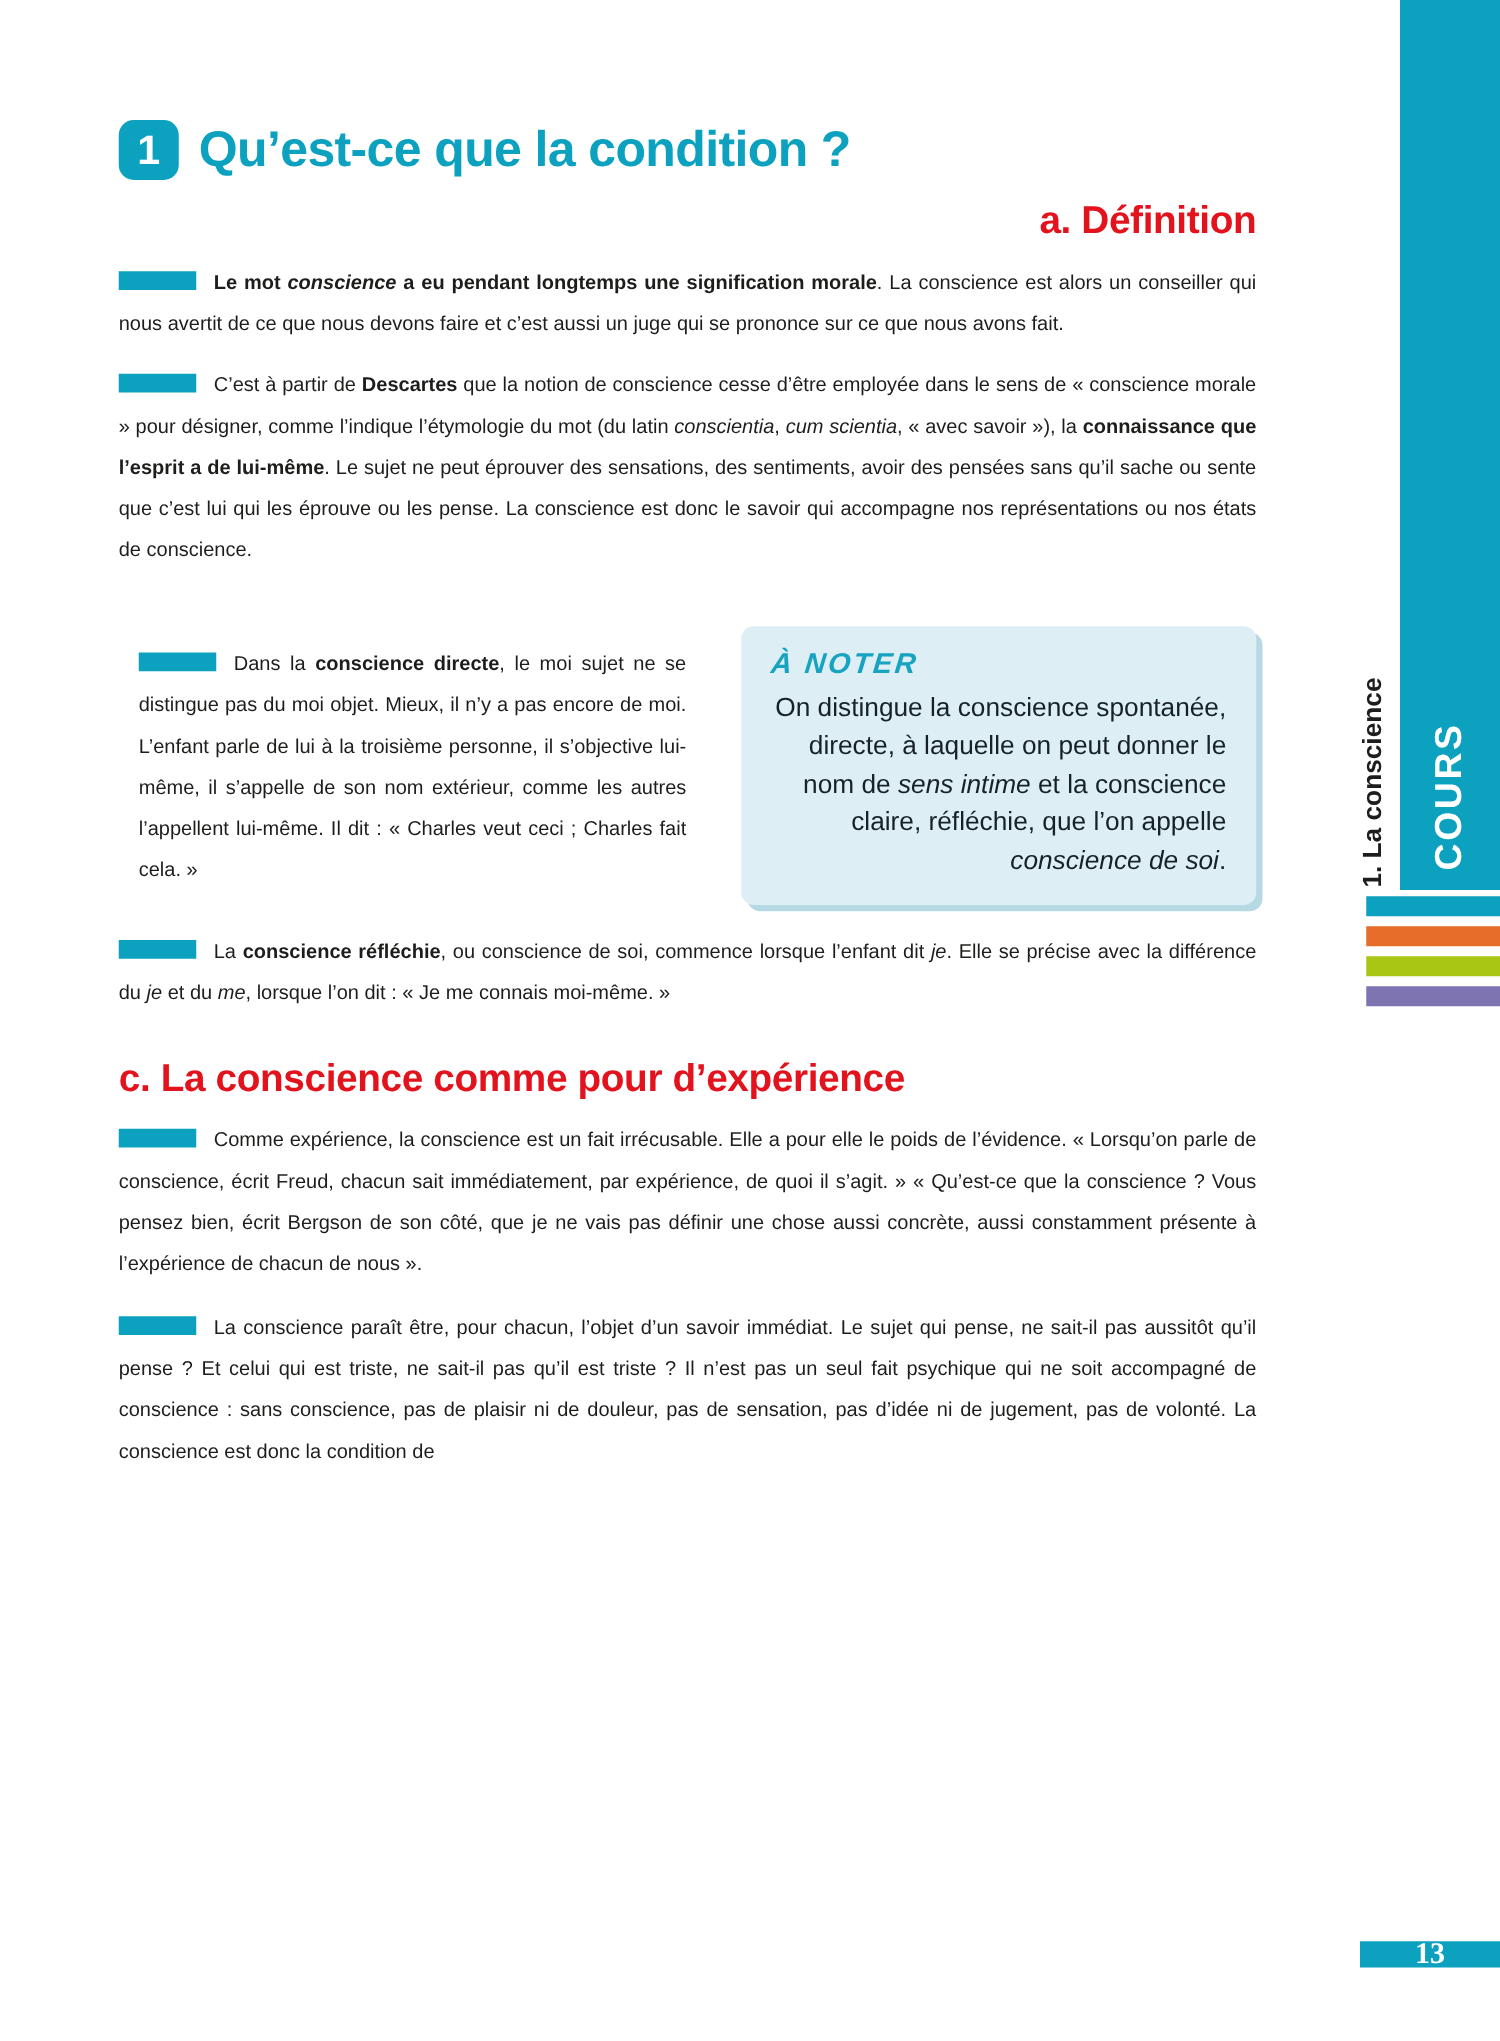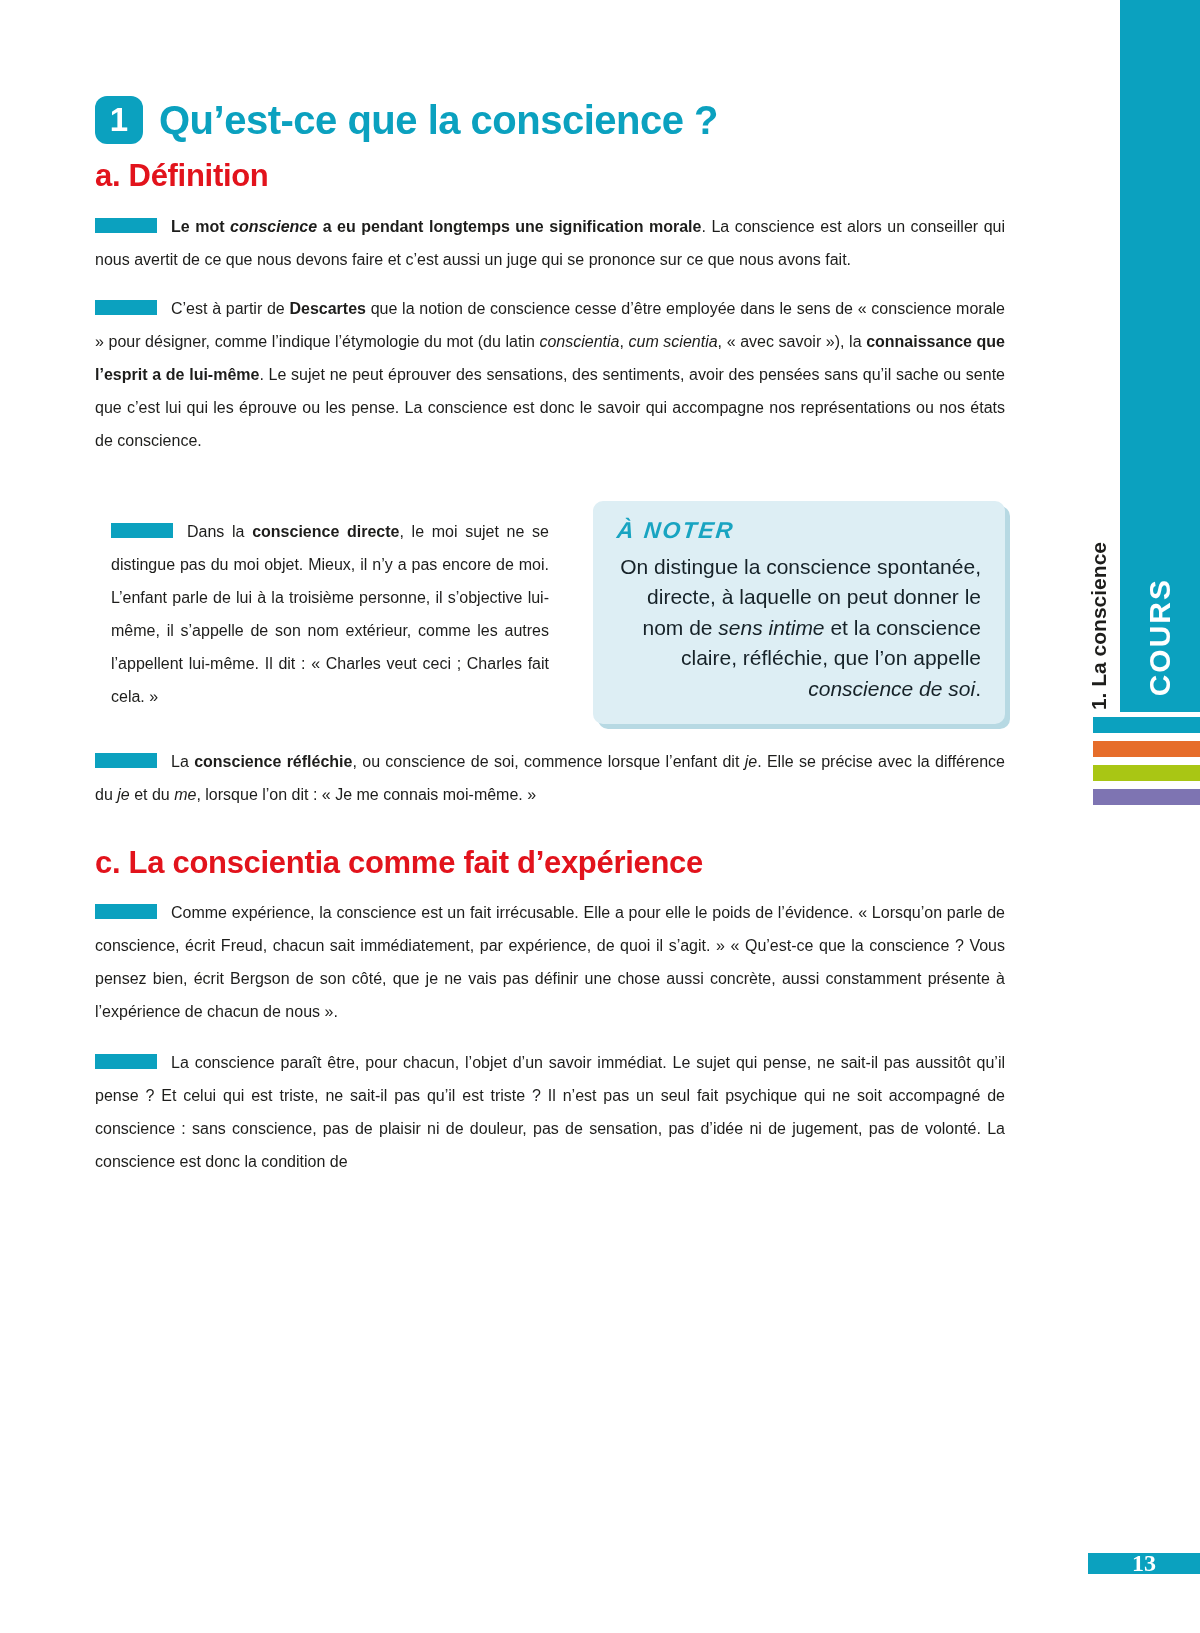--- a/index.html
+++ b/index.html
@@ -22,21 +22,21 @@
     display:flex;align-items:center;justify-content:center;
     color:#ffffff;font-weight:bold;font-size:33px;flex:0 0 auto;
   }
   .page-title{
     font-size:40px;font-weight:bold;color:#0ba1bf;line-height:1.2;letter-spacing:-0.5px;
   }
   h2.sec{
     color:#e2131c;font-size:31px;font-weight:bold;
     margin:0 0 16px 0;line-height:1.15;letter-spacing:-0.3px;
   }
-  .sec-a{margin-top:0;}
+  .sec-a{margin-top:0;text-align:right;}
   .sec-b{margin-top:40px;}
   .sec-c{margin-top:32px;}
   p.body{
     font-size:16px;line-height:33px;margin:0 0 16px 0;
     text-align:justify;
   }
   .tick{
     display:inline-block;width:62px;height:15px;margin-right:14px;
     vertical-align:-1px;
   }
@@ -118,36 +118,36 @@
   <div class="page-num-box" style="background: rgb(11, 161, 191);">
     <span class="page-num">13</span>
   </div>
 
   <div id="main">
 
     <div class="title-row">
       <div class="chapter-badge" style="background: rgb(11, 161, 191);">
         <span>1</span>
       </div>
-      <div class="page-title">Qu’est-ce que la conscience ?</div>
+      <div class="page-title">Qu’est-ce que la condition ?</div>
     </div>
 
     <h2 class="sec sec-a">a. Définition</h2>
     <p class="body"><span class="tick" style="background: rgb(11, 161, 191);"></span><span><span class="run-b">Le mot </span><span class="run-bi">conscience</span><span class="run-b"> a eu pendant longtemps une signification morale</span><span>. La conscience est alors un conseiller qui nous avertit de ce que nous devons faire et c’est aussi un juge qui se prononce sur ce que nous avons fait.</span></span></p>
     <p class="body" style="margin-bottom:42px;"><span class="tick" style="background: rgb(11, 161, 191);"></span><span><span>C’est à partir de </span><span class="run-b">Descartes</span><span> que la notion de conscience cesse d’être employée dans le sens de « conscience morale » pour désigner, comme l’indique l’étymologie du mot (du latin </span><span class="run-i">conscientia</span><span>, </span><span class="run-i">cum scientia</span><span>, « avec savoir »), la </span><span class="run-b">connaissance que l’esprit a de lui-même</span><span>. Le sujet ne peut éprouver des sensations, des sentiments, avoir des pensées sans qu’il sache ou sente que c’est lui qui les éprouve ou les pense. La conscience est donc le savoir qui accompagne nos représentations ou nos états de conscience.</span></span></p>
 
     <div class="two-col">
       <div class="left">
         <p class="body"><span class="tick" style="background: rgb(11, 161, 191);"></span><span><span>Dans la </span><span class="run-b">conscience directe</span><span>, le moi sujet ne se distingue pas du moi objet. Mieux, il n’y a pas encore de moi. L’enfant parle de lui à la troisième personne, il s’objective lui-même, il s’appelle de son nom extérieur, comme les autres l’appellent lui-même. Il dit : « Charles veut ceci ; Charles fait cela. »</span></span></p>
       </div>
       <div class="note-box" style="background: rgb(221, 238, 244);">
         <span class="note-label">À NOTER</span>
         <p class="note-text"><span>On distingue la conscience spontanée, directe, à laquelle on peut donner le nom de </span><span class="run-i">sens intime</span><span> et la conscience claire, réfléchie, que l’on appelle </span><span class="run-i">conscience de soi</span><span>.</span></p>
       </div>
     </div>
     <p class="body" style="margin-bottom:34px;"><span class="tick" style="background: rgb(11, 161, 191);"></span><span><span>La </span><span class="run-b">conscience réfléchie</span><span>, ou conscience de soi, commence lorsque l’enfant dit </span><span class="run-i">je</span><span>. Elle se précise avec la différence du </span><span class="run-i">je</span><span> et du </span><span class="run-i">me</span><span>, lorsque l’on dit : « Je me connais moi-même. »</span></span></p>
 
-    <h2 class="sec sec-c">c. La conscientia comme fait d’expérience</h2>
+    <h2 class="sec sec-c">c. La conscience comme pour d’expérience</h2>
     <p class="body" style="margin-bottom:18px;"><span class="tick" style="background: rgb(11, 161, 191);"></span><span><span>Comme expérience, la conscience est un fait irrécusable. Elle a pour elle le poids de l’évidence. « Lorsqu’on parle de conscience, écrit Freud, chacun sait immédiatement, par expérience, de quoi il s’agit. » « Qu’est-ce que la conscience ? Vous pensez bien, écrit Bergson de son côté, que je ne vais pas définir une chose aussi concrète, aussi constamment présente à l’expérience de chacun de nous ».</span></span></p>
     <p class="body"><span class="tick" style="background: rgb(11, 161, 191);"></span><span><span>La conscience paraît être, pour chacun, l’objet d’un savoir immédiat. Le sujet qui pense, ne sait-il pas aussitôt qu’il pense ? Et celui qui est triste, ne sait-il pas qu’il est triste ? Il n’est pas un seul fait psychique qui ne soit accompagné de conscience : sans conscience, pas de plaisir ni de douleur, pas de sensation, pas d’idée ni de jugement, pas de volonté. La conscience est donc la condition de</span></span></p>
 
   </div>
 </div>
 
 </body></html>

